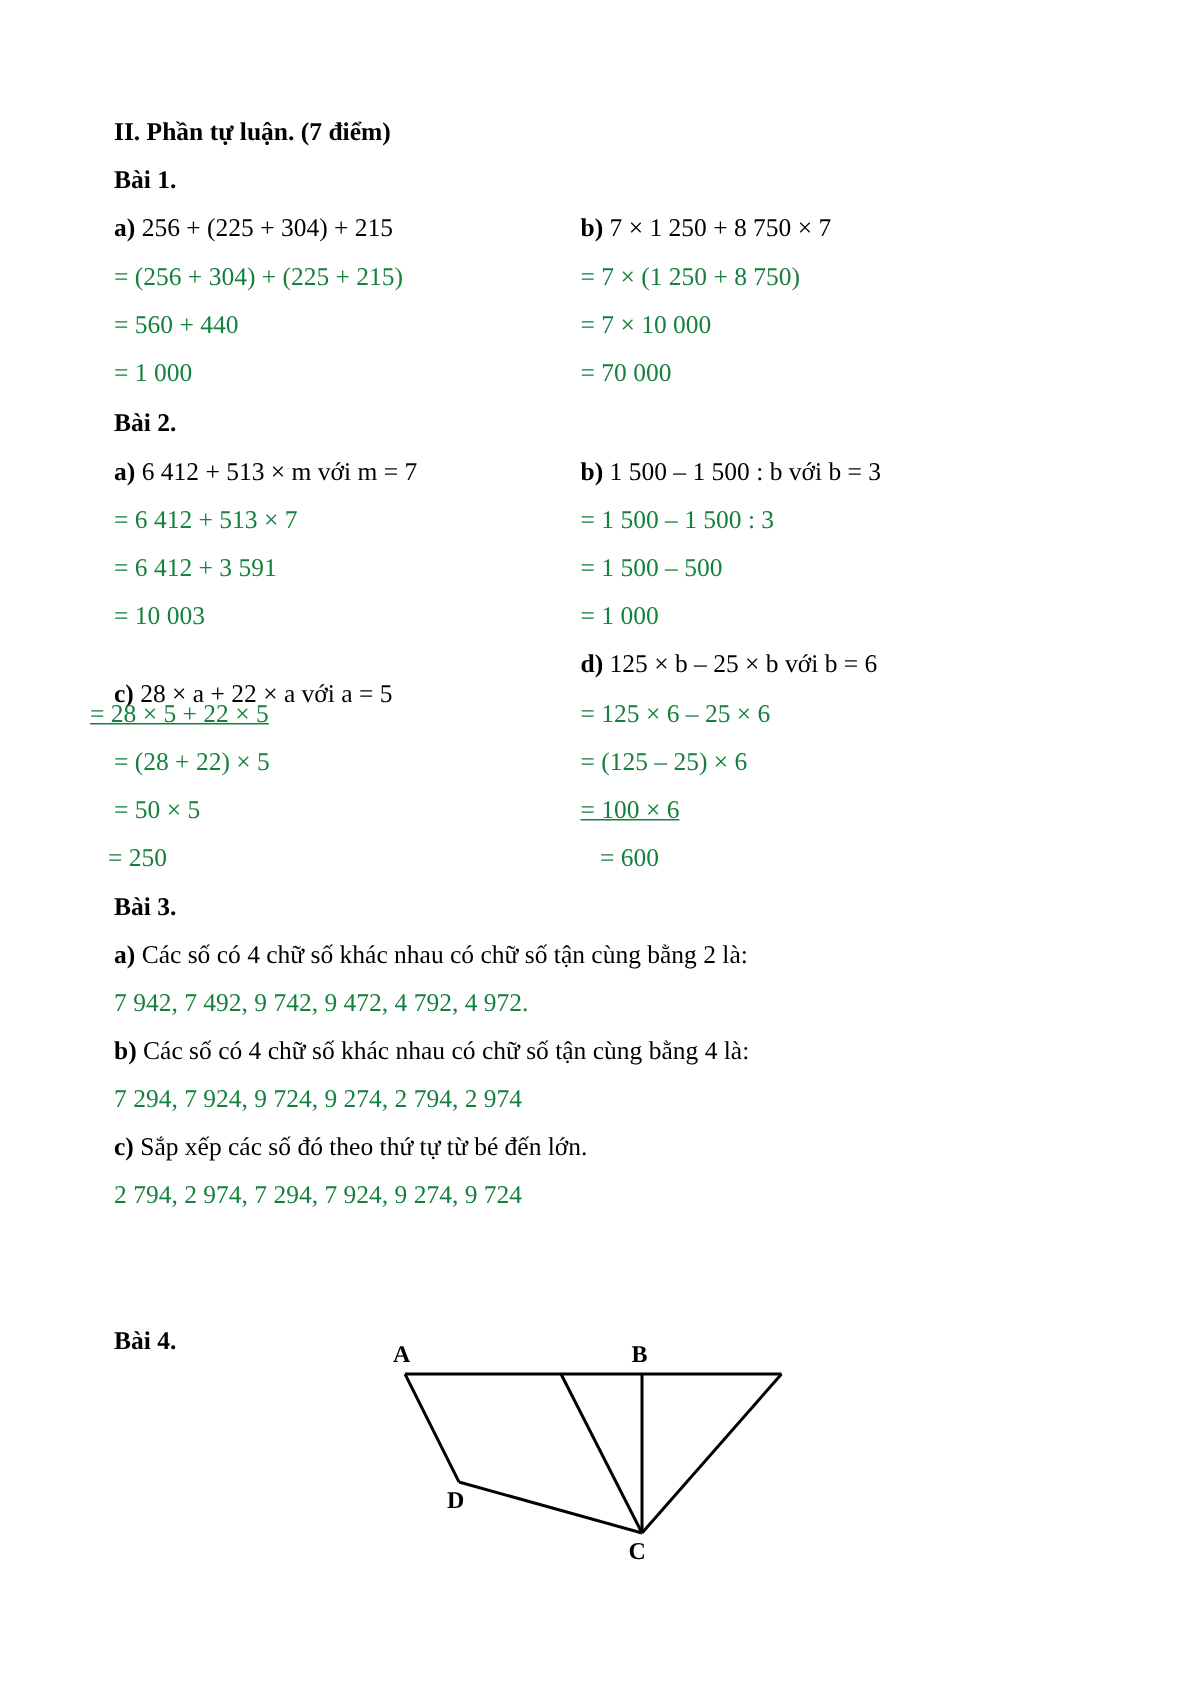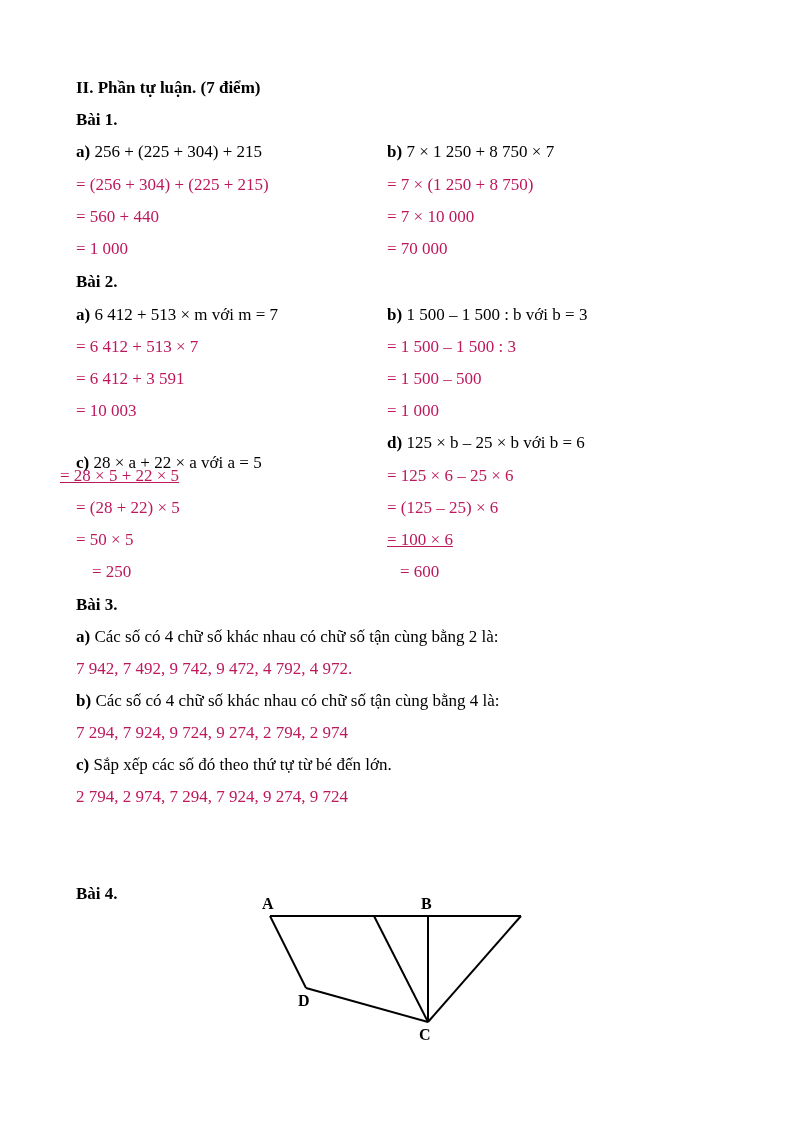--- a/index.html
+++ b/index.html
@@ -1,20 +1,20 @@
 <!DOCTYPE html>
 <html><head>
 <meta charset="utf-8">
 <style>
   html, body { margin:0; padding:0; background:#ffffff; }
   body { width:794px; height:1122px; position:relative; overflow:hidden;
          font-family:"Liberation Serif", "DejaVu Serif", serif; font-size:17px; color:#000; }
   .line { position:absolute; white-space:nowrap; line-height:20px; }
   .b { font-weight:bold; }
-  .red { color:#be185d; }
+  .red { color:#15803d; }
   svg { position:absolute; left:0; top:0; }
 </style>
 </head>
 <body>
 
 <div class="line b" style="left:76px;top:78px;">II. Phần tự luận. (7 điểm)</div>
 
 <div class="line b" style="left:76px;top:110px;">Bài 1.</div>
 <div class="line" style="left:76px;top:142px;"><span class="b">a)</span><span> 256 + (225 + 304) + 215</span></div>
 <div class="line red" style="left:76px;top:175px;">= (256 + 304) + (225 + 215)</div>
@@ -34,21 +34,21 @@
 
 <div class="line" style="left:387px;top:305px;"><span class="b">b)</span><span> 1 500 – 1 500 : b với b = 3</span></div>
 <div class="line red" style="left:387px;top:337px;">= 1 500 – 1 500 : 3</div>
 <div class="line red" style="left:387px;top:369px;">= 1 500 – 500</div>
 <div class="line red" style="left:387px;top:401px;">= 1 000</div>
 
 <div class="line" style="left:76px;top:433px;margin-top:20px;"><span class="b">c)</span><span> 28 × a + 22 × a với a = 5</span></div>
 <div class="line red" style="left:60px;top:466px;text-decoration:underline;">= 28 × 5 + 22 × 5</div>
 <div class="line red" style="left:76px;top:498px;">= (28 + 22) × 5</div>
 <div class="line red" style="left:76px;top:530px;">= 50 × 5</div>
-<div class="line red" style="left:92px;top:562px;text-align:right;">= 250</div>
+<div class="line red" style="left:72px;top:562px;text-align:right;">= 250</div>
 
 <div class="line" style="left:387px;top:433px;"><span class="b">d)</span><span> 125 × b – 25 × b với b = 6</span></div>
 <div class="line red" style="left:387px;top:466px;">= 125 × 6 – 25 × 6</div>
 <div class="line red" style="left:387px;top:498px;">= (125 – 25) × 6</div>
 <div class="line red" style="left:387px;top:530px;text-decoration:underline;">= 100 × 6</div>
 <div class="line red" style="left:400px;top:562px;">= 600</div>
 
 <div class="line b" style="left:76px;top:595px;">Bài 3.</div>
 <div class="line" style="left:76px;top:627px;"><span class="b">a)</span><span> Các số có 4 chữ số khác nhau có chữ số tận cùng bằng 2 là:</span></div>
 <div class="line red" style="left:76px;top:659px;">7 942, 7 492, 9 742, 9 472, 4 792, 4 972.</div>

